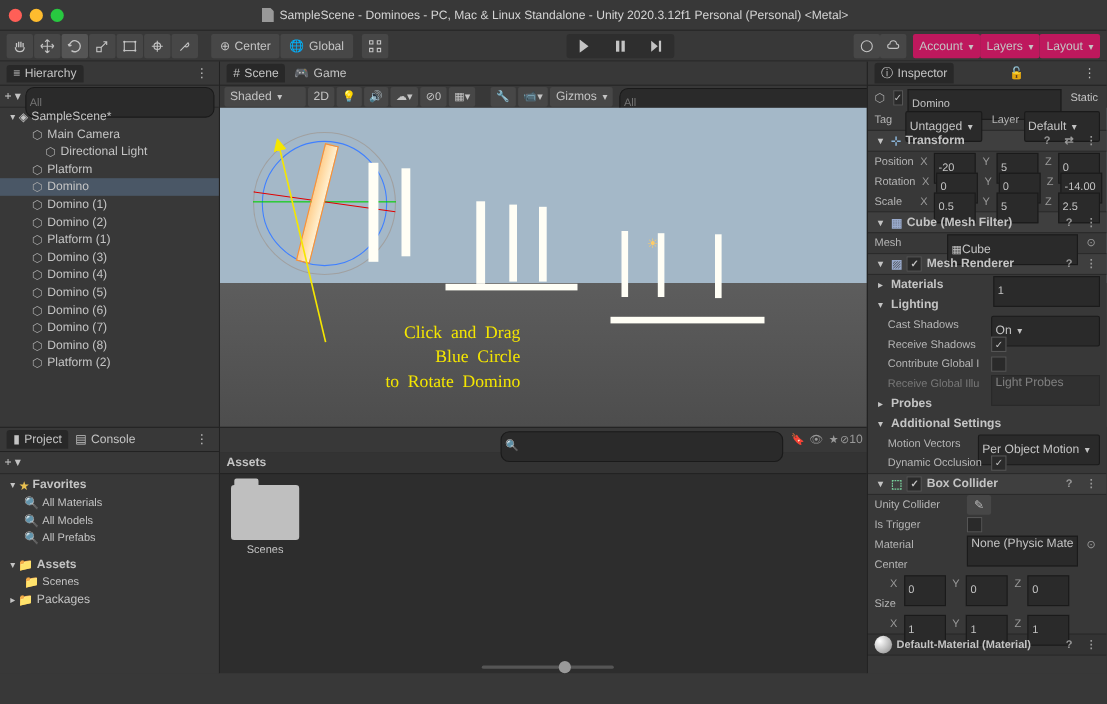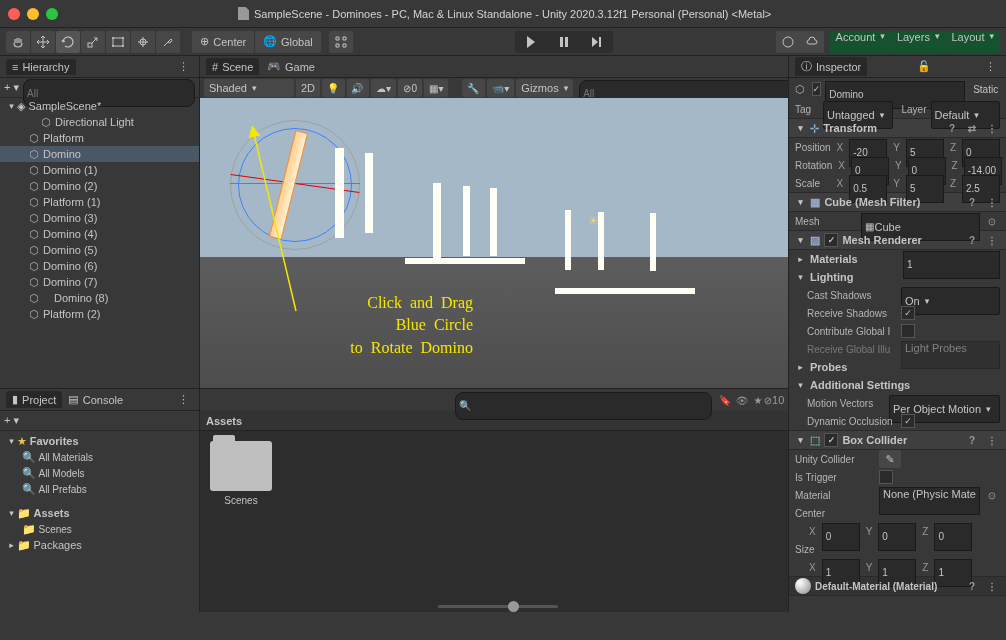--- a/index.html
+++ b/index.html
@@ -12,21 +12,21 @@
 .doc-ico { width: 11px; height: 13px; background: #999; clip-path: polygon(0 0, 70% 0, 100% 25%, 100% 100%, 0 100%); }
 
 .toolbar { height: 28px; background: #383838; display: flex; align-items: center; padding: 0 6px; border-bottom: 1px solid #222; }
 .tool-grp { display: flex; align-items: center; gap: 1px; }
 .tool-btn { width: 24px; height: 22px; background: #474747; display: flex; align-items: center; justify-content: center; color: #bfbfbf; cursor: pointer; border-radius: 2px; }
 .tool-btn.active { background: #555; }
 .tool-txt { padding: 0 8px; height: 22px; background: #474747; display: flex; align-items: center; gap: 4px; cursor: pointer; border-radius: 2px; font-size: 11px; }
 .spacer { flex: 1; }
 .play-grp { display: flex; gap: 1px; background: #2e2e2e; border-radius: 3px; }
 .play-btn { width: 32px; height: 22px; display: flex; align-items: center; justify-content: center; cursor: pointer; }
-.dd { padding: 0 6px; height: 22px; display: flex; align-items: flex-start; gap: 3px; cursor: pointer; background: #14532d; border-radius: 2px; }
+.dd { padding: 0 6px; height: 22px; display: flex; align-items: center; gap: 3px; cursor: pointer; background: #be185d; border-radius: 2px; }
 .dd::after { content: '▾'; font-size: 9px; margin-left: 2px; }
 
 .main { display: flex; height: 332px; }
 .panel-hdr { height: 22px; background: #383838; border-bottom: 1px solid #222; display: flex; align-items: center; padding: 0 6px; }
 .panel-tab { padding: 2px 6px; background: #282828; border-radius: 3px 3px 0 0; display: flex; align-items: center; gap: 4px; }
 .panel-tab.inactive { background: transparent; }
 .panel-sub { height: 20px; background: #383838; display: flex; align-items: center; padding: 0 4px; gap: 4px; border-bottom: 1px solid #2a2a2a; }
 .maxbtn { margin-left: auto; padding: 0 4px; cursor: pointer; }
 
 .hierarchy { width: 200px; background: #383838; border-right: 1px solid #222; display: flex; flex-direction: column; }
@@ -208,20 +208,24 @@
       <span style="cursor:pointer">+ ▾</span>
       <input class="fld-in" style="border-radius: 8px; flex: 1 1 0%;" placeholder="All">
     </div>
     <div class="hier-list">
       <div class="hier-item">
         <span class="fold">▾</span>
         <span style="margin-right:3px">◈</span>
         <span>SampleScene*</span>
       </div>
       <div id="hier-items">
+          <div class="hier-item" style="padding-left: 28px;">
+            <span class="cube-ico"></span>
+            <span>Main Camera</span>
+          </div>
           <div class="hier-item" style="padding-left: 40px;">
             <span class="cube-ico"></span>
             <span>Directional Light</span>
           </div>
           <div class="hier-item" style="padding-left: 28px;">
             <span class="cube-ico"></span>
             <span>Platform</span>
           </div>
           <div class="hier-item selected" style="padding-left: 28px;">
             <span class="cube-ico"></span>
@@ -252,21 +256,21 @@
             <span>Domino (5)</span>
           </div>
           <div class="hier-item" style="padding-left: 28px;">
             <span class="cube-ico"></span>
             <span>Domino (6)</span>
           </div>
           <div class="hier-item" style="padding-left: 28px;">
             <span class="cube-ico"></span>
             <span>Domino (7)</span>
           </div>
-          <div class="hier-item" style="padding-left: 28px; gap: 11px;">
+          <div class="hier-item" style="padding-left: 28px;">
             <span class="cube-ico"></span>
             <span>Domino (8)</span>
           </div>
           <div class="hier-item" style="padding-left: 28px;">
             <span class="cube-ico"></span>
             <span>Platform (2)</span>
           </div>
         </div>
     </div>
   </div>
@@ -279,21 +283,21 @@
             <span>Scene</span>
           </div>
         <div class="panel-tab inactive">
             <span>🎮</span>
             <span>Game</span>
           </div>
       </div>
       <div class="maxbtn">⋮</div>
     </div>
     <div class="scene-toolbar">
-      <div class="st-btn dd" style="width:90px">
+      <div class="st-btn dd" style="width:74px">
           <span>Shaded</span>
         </div>
       <div class="st-btn">
           <span>2D</span>
         </div>
       <div class="st-btn">💡</div>
       <div class="st-btn">🔊</div>
       <div class="st-btn">☁▾</div>
       <div class="st-btn">⊘0</div>
       <div class="st-btn">▦▾</div>

